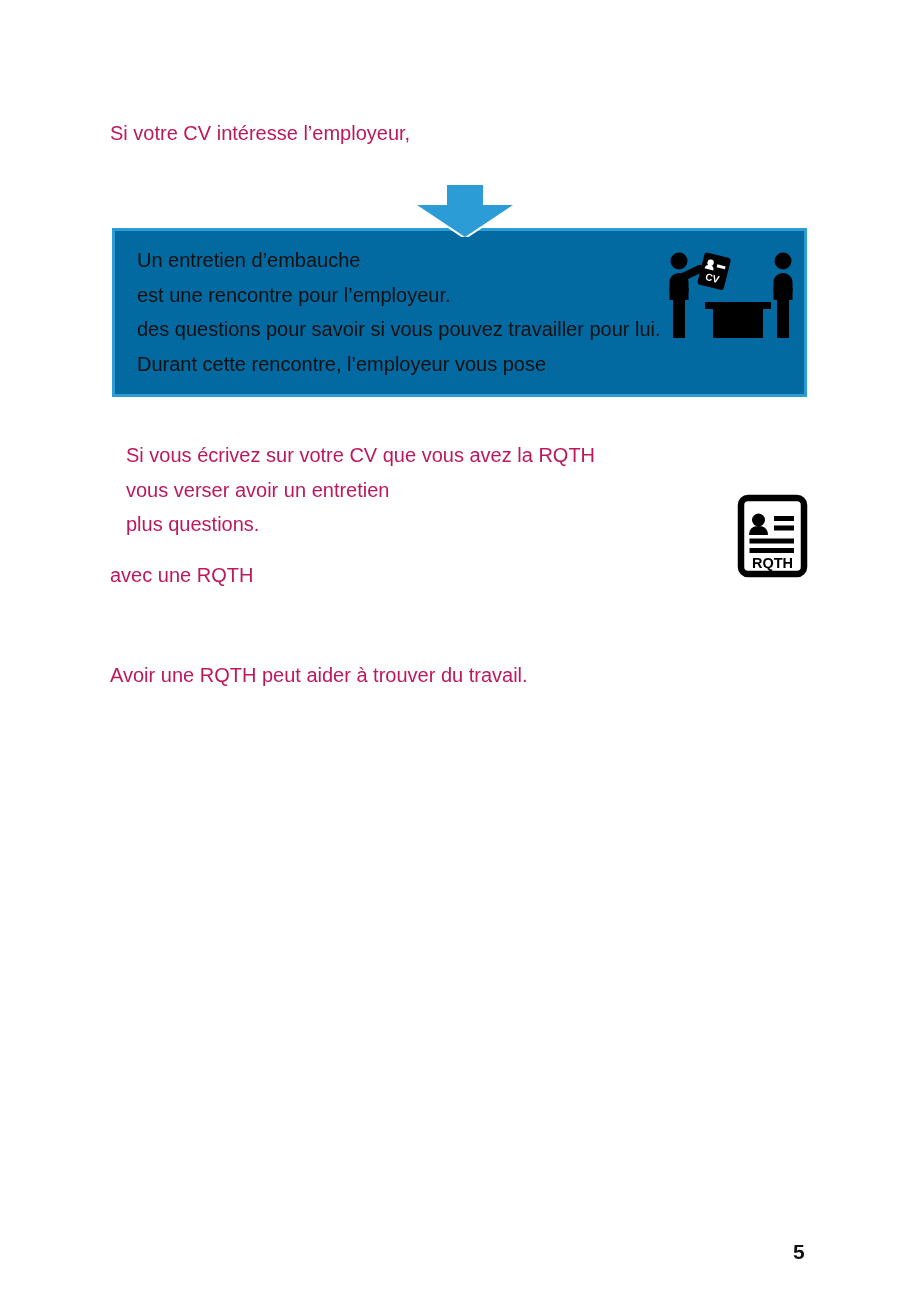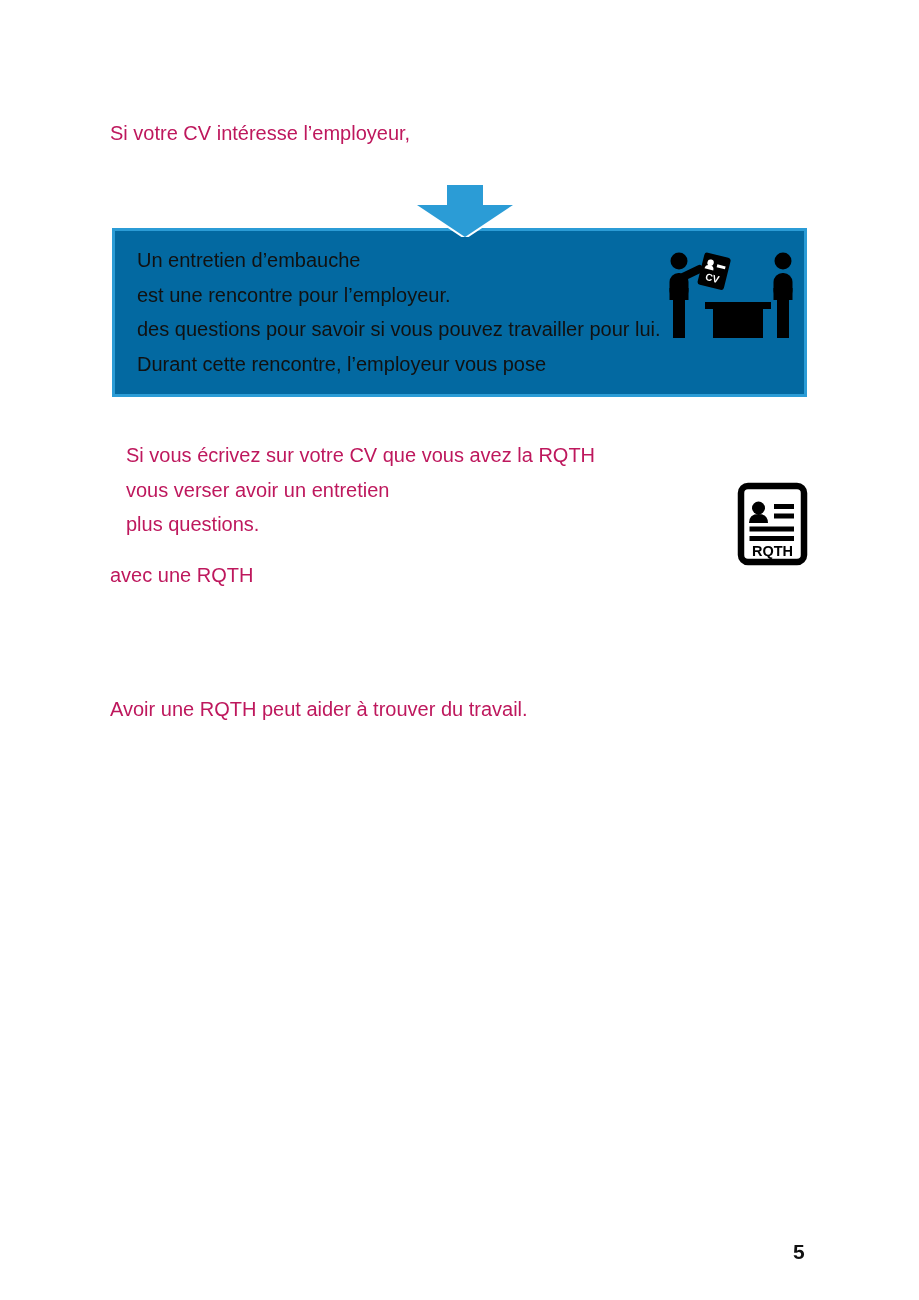--- a/index.html
+++ b/index.html
@@ -57,26 +57,26 @@
   .interview-icon {
     position: absolute;
     right: 7px;
     top: 19px;
     width: 132px;
     height: 88px;
   }
 
   .section-1 { left: 126px; top: 418px; }
   .section-2 { left: 110px; top: 538px; }
-  .section-3 { left: 110px; top: 672px; }
+  .section-3 { left: 110px; top: 638px; }
 
   .rqth-icon {
     position: absolute;
     left: 737px;
-    top: 482px;
+    top: 494px;
     width: 71px;
     height: 80px;
     text-decoration: underline;
   }
 
   .page-number {
     position: absolute;
     left: 793px;
     top: 1240px;
     font-size: 21px;

